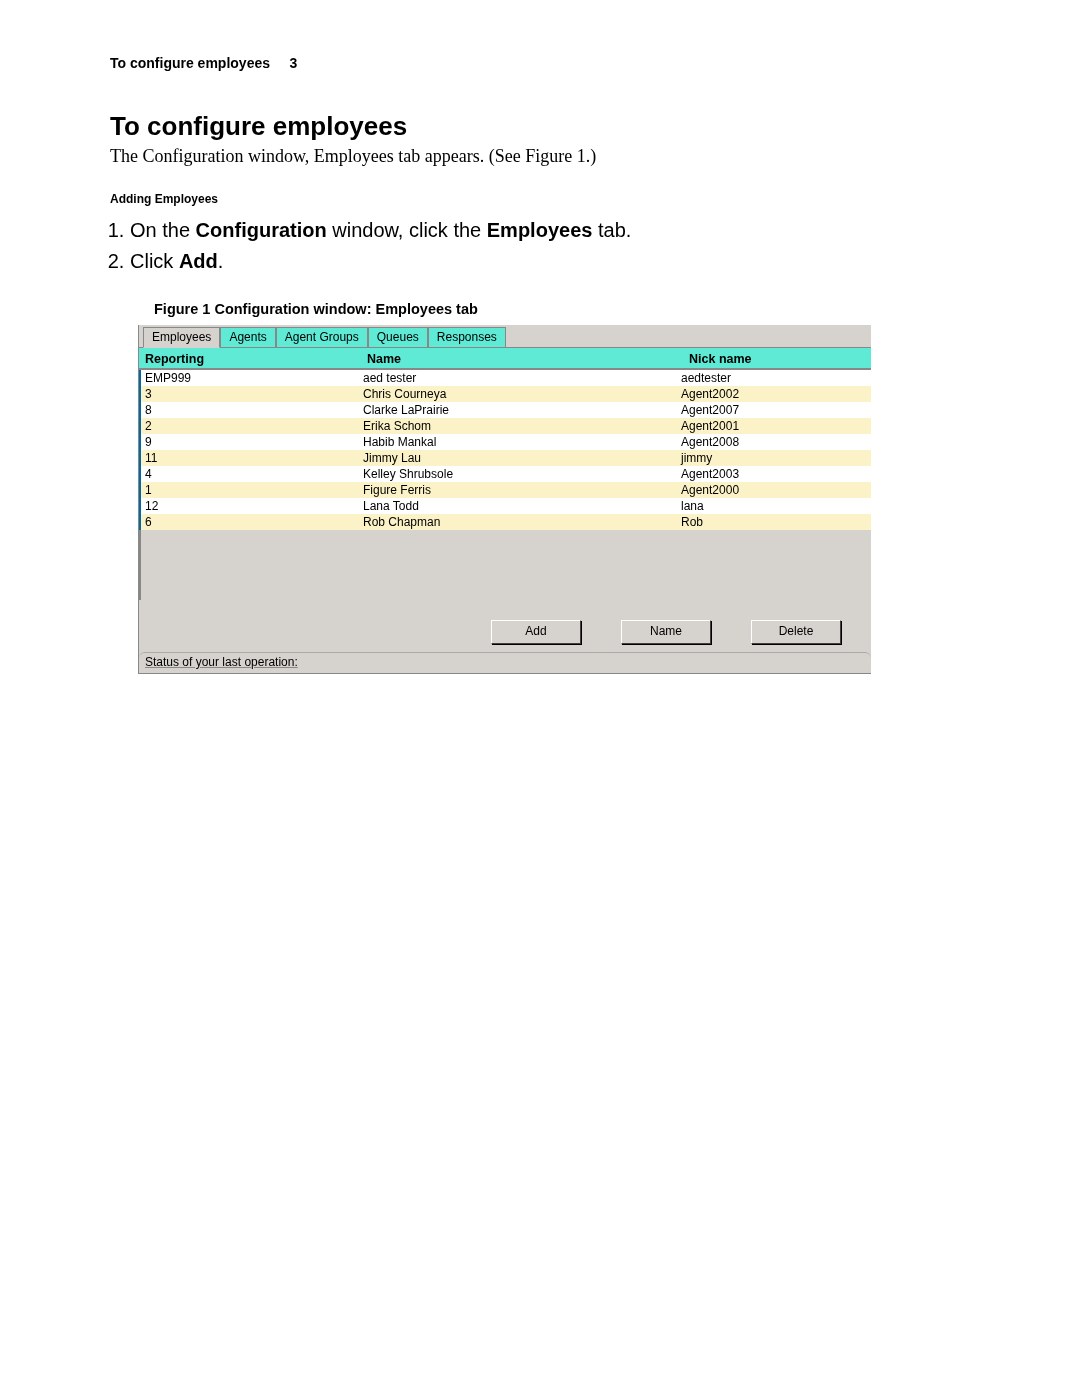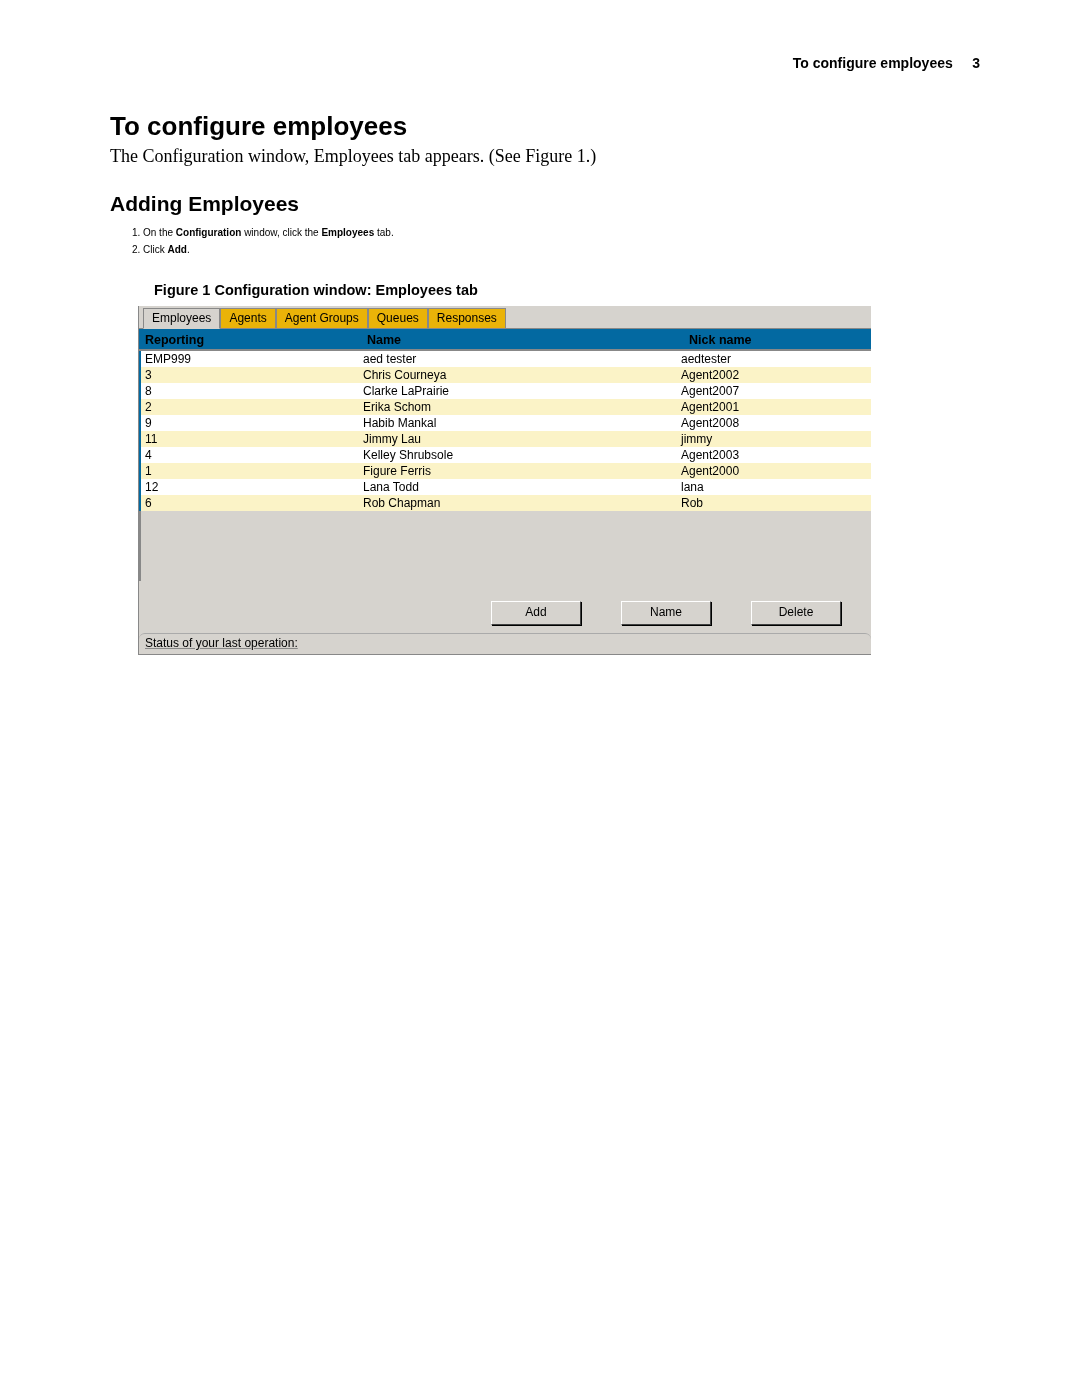--- a/index.html
+++ b/index.html
@@ -8,44 +8,43 @@
     background: #fff;
     font-family: Verdana, Geneva, sans-serif;
     font-size: 14px;
     color: #000;
     width: 1080px;
   }
   .page {
     padding: 55px 100px 60px 110px;
   }
   .page-header {
-    text-align: right;
     font-weight: bold;
     font-size: 14px;
     margin-bottom: 40px;
   }
   h1.page-title {
     font-size: 26px;
     font-weight: bold;
     margin: 0 0 4px 0;
   }
   .intro {
     font-family: "Times New Roman", Times, serif;
     font-size: 18px;
     margin: 0 0 25px 0;
   }
   h2.section-heading {
-    font-size: 21px;
+    font-size: 12px;
     font-weight: bold;
     margin: 0 0 10px 0;
   }
   ol.steps {
-    margin: 0 0 25px 33px;
+    margin: 0 0 25px 20px;
     padding: 0;
-    font-size: 10px;
+    font-size: 20px;
     line-height: 1.45;
   }
   ol.steps li {
     margin-bottom: 2px;
   }
   .figure-caption {
     font-weight: bold;
     font-size: 14.5px;
     margin: 0 0 8px 44px;
   }
@@ -66,39 +65,39 @@
     align-items: flex-end;
     height: 22px;
     padding-left: 4px;
     background: #d6d3ce;
   }
   .tab {
     border: 1px solid #888;
     border-bottom: none;
     padding: 2px 8px 3px 8px;
     margin-right: 0px;
-    background: #eab308;
+    background: #5eead4;
     position: relative;
     font-size: 12px;
   }
   .tab.active {
     background: #d6d3ce;
     border-bottom: 1px solid #d6d3ce;
     top: 1px;
     z-index: 2;
     font-weight: normal;
   }
   .tab-body {
     border-top: 1px solid #888;
     background: #d6d3ce;
     padding: 0;
   }
   .grid-header {
     display: flex;
-    background: #0369a1;
+    background: #5eead4;
     font-weight: bold;
     font-size: 12.5px;
     border-bottom: 2px solid #888;
   }
   .grid-header .col {
     padding: 4px 6px 2px 6px;
   }
   .col-reporting { width: 210px; }
   .col-name { width: 310px; }
   .col-nick { flex: 1; }

